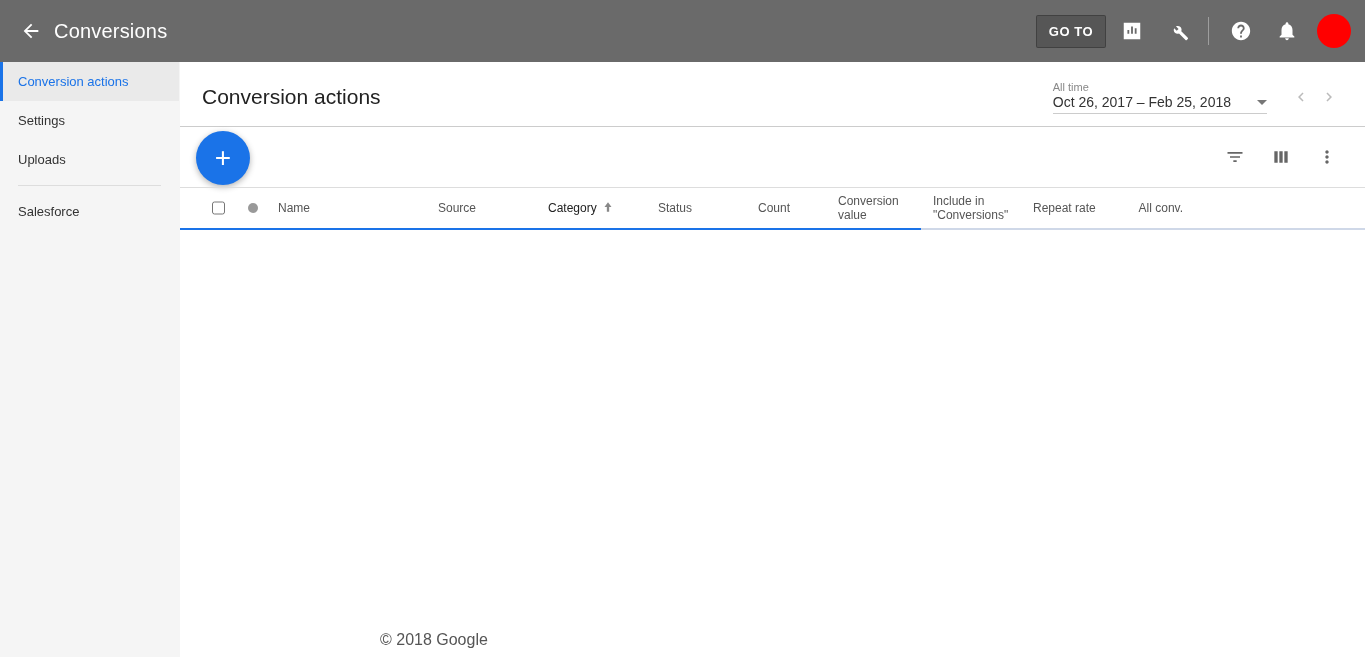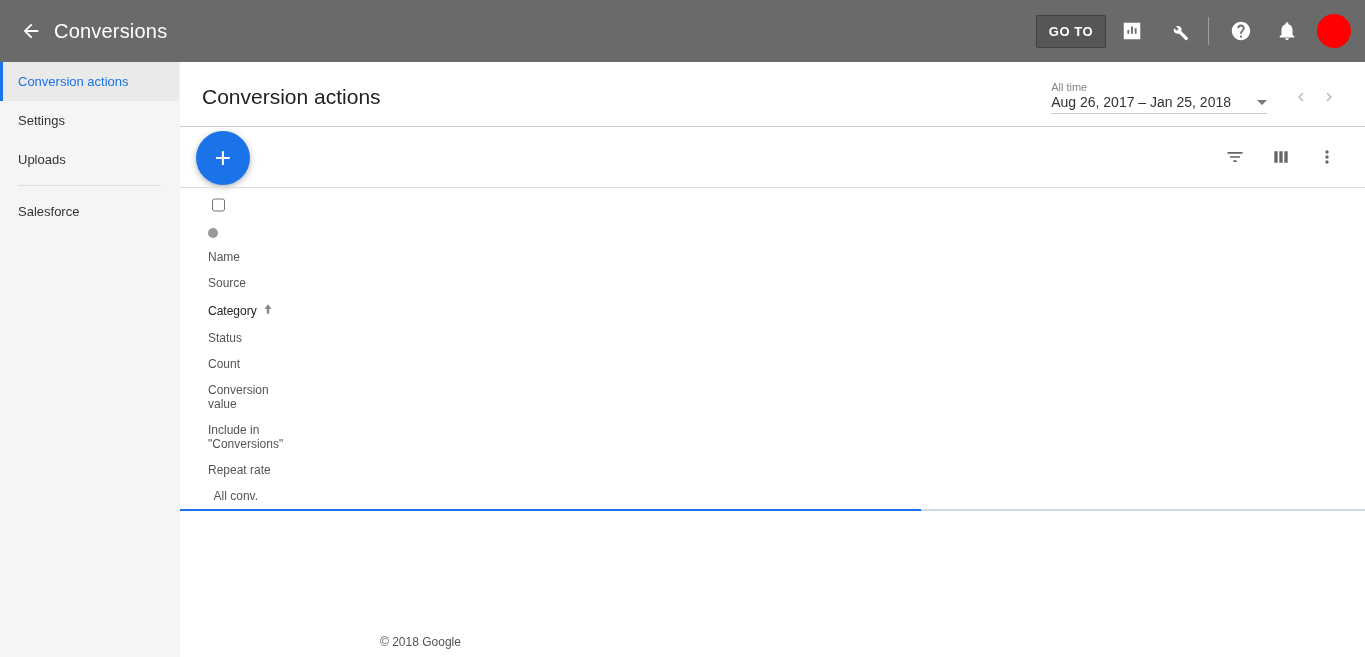--- a/index.html
+++ b/index.html
@@ -47,42 +47,42 @@
   .page-hr { height:1px; background:#ccc; width:100%; }
 
   
   .toolbar { height:60px; position:relative; display:flex; align-items:center; justify-content:flex-end; padding-right:18px; }
   .fab { position:absolute; left:16px; top:4px; width:54px; height:54px; border-radius:50%; background:#1a73e8; color:#fff; display:flex; align-items:center; justify-content:center; font-size:28px; box-shadow:0 2px 6px rgba(0,0,0,0.3); cursor:pointer; }
   .tool-icon { width:40px; height:40px; display:flex; align-items:center; justify-content:center; cursor:pointer; margin-left:6px; }
   .tool-icon svg { fill:#666; width:20px; height:20px; }
 
   
   .table-wrapper { flex:1; overflow:auto; }
-  .thead { display:flex; align-items:stretch; border-top:1px solid #ddd; border-bottom:2px solid #1a73e8; font-size:12px; color:#555; min-height:36px; padding-left:18px;flex-direction:column; }
+  .thead { display:flex; align-items:stretch; border-top:1px solid #ddd; border-bottom:2px solid #1a73e8; font-size:12px; color:#555; min-height:36px; padding-left:18px; }
   .thead .th { display:flex; align-items:center; padding:6px 10px; cursor:pointer; white-space:normal; }
   .th-check { width:40px; justify-content:center; }
   .th-check input { width:16px; height:16px; cursor:pointer; }
   .th-dot { width:30px; justify-content:center; }
   .dot { width:10px; height:10px; border-radius:50%; background:#999; }
   .th-name { width:160px; }
   .th-source { width:110px;text-align:right; }
   .th-category { width:110px; font-weight:400; color:#222; }
   .th-status { width:100px; }
   .th-count { width:80px; }
   .th-window { width:95px; }
   .th-include { width:100px; }
   .th-repeat { width:100px; }
   .th-allconv { width:70px; text-align:right; justify-content:flex-end; }
   .th-allconvval { flex:1; min-width:100px; text-align:right; justify-content:flex-end; padding-right:14px; }
   .sort-arrow { margin-left:4px; }
   .sort-arrow svg { fill:#888; width:14px; height:14px; }
   .partial-indicator { position:relative; }
   .partial-indicator::after { content:''; position:absolute; right:0; left:62.5%; bottom:-2px; height:2px; background:#cfd8e8; }
 
-  .footer { position:absolute; bottom:8px; left:200px; font-size:12px; color:#555; }
+  .footer { position:absolute; bottom:8px; left:200px; font-size:16px; color:#555; }
 </style>
 </head>
 <body>
 
 <div class="topbar">
   <div class="back-btn">
     <svg viewBox="0 0 24 24">
         <path d="M20 11H7.83l5.59-5.59L12 4l-8 8 8 8 1.41-1.41L7.83 13H20z"></path>
       </svg>
   </div>
@@ -125,21 +125,21 @@
 
   <div class="main">
     <div class="page-head">
       <div class="page-head-left">
         <div class="page-title">Conversion actions</div>
       </div>
       <div class="page-head-right">
         <div class="date-block">
           <span class="date-label">All time</span>
           <div class="date-range-row">
-            <span class="date-range">Aug 26, 2017 – Jan 25, 2018</span>
+            <span class="date-range">Oct 26, 2017 – Feb 25, 2018</span>
             <span class="dropdown-caret"></span>
           </div>
         </div>
         <div class="nav-arrows">
           <div class="nav-arrow">
             <svg viewBox="0 0 24 24">
                 <path d="M15.41 7.41 14 6l-6 6 6 6 1.41-1.41L10.83 12z"></path>
               </svg>
           </div>
           <div class="nav-arrow">

